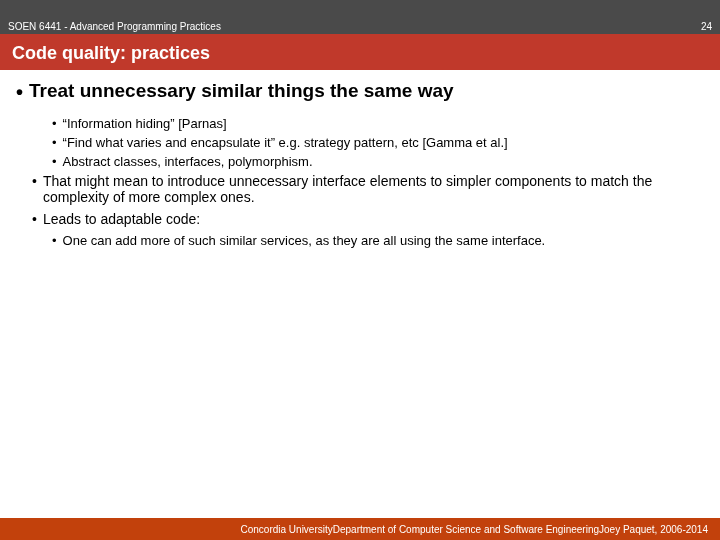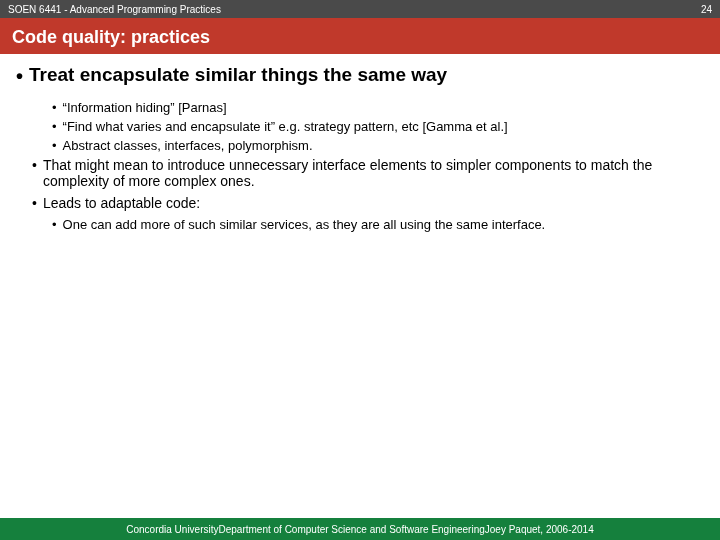--- a/index.html
+++ b/index.html
@@ -12,22 +12,22 @@
       overflow: hidden;
     }
 
     #top-bar {
       background: #4a4a4a;
       color: #ffffff;
       font-size: 10px;
       padding: 2px 8px;
       display: flex;
       justify-content: space-between;
-      align-items: center;
-      height: 18px;
+      align-items: flex-end;
+      height: 34px;
     }
 
     #slide-header {
       background: #c0392b;
       color: #ffffff;
       font-size: 18px;
       font-weight: bold;
       padding: 6px 12px;
       height: 36px;
       display: flex;
@@ -95,46 +95,46 @@
     .bullet-large::before {
       content: "•";
       flex-shrink: 0;
     }
 
     #footer {
       position: absolute;
       bottom: 0;
       left: 0;
       right: 0;
-      background: #15803d;
+      background: #c2410c;
       color: #ffffff;
       font-size: 10px;
       padding: 3px 12px;
       display: flex;
-      justify-content: center;
+      justify-content: flex-end;
       align-items: center;
       height: 22px;
     }
   </style>
 </head>
 <body>
 
 <div id="top-bar">
   <span>SOEN 6441 - Advanced Programming Practices</span>
   <span>24</span>
 </div>
 
 <div id="slide-header">
   <span>Code quality: practices</span>
 </div>
 
 <div id="content">
 
   <div class="bullet-main">
-    <span>Treat encapsulate similar things the same way</span>
+    <span>Treat unnecessary similar things the same way</span>
   </div>
 
 
   <div class="bullet-tertiary">
     <span>“Information hiding” [Parnas]</span>
   </div>
 
   <div class="bullet-tertiary">
     <span>“Find what varies and encapsulate it” e.g. strategy pattern, etc [Gamma et al.]</span>
   </div>

